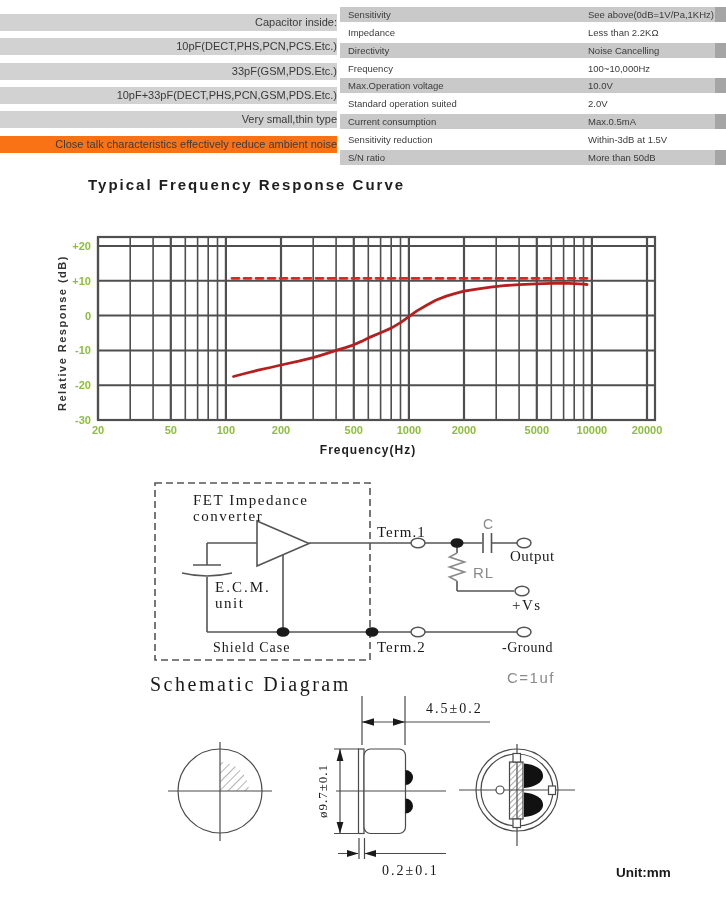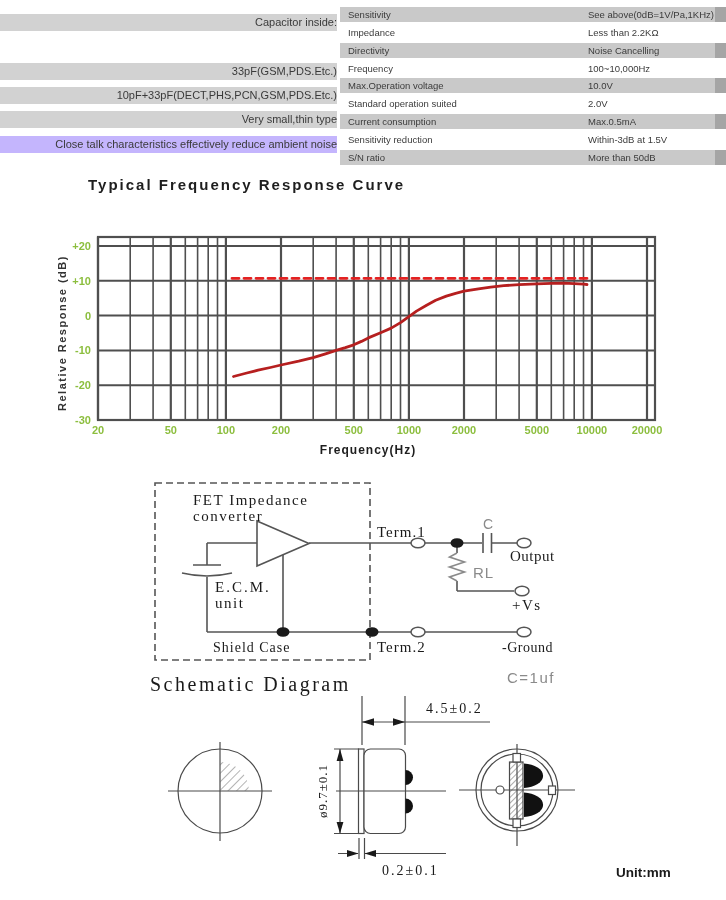--- a/index.html
+++ b/index.html
@@ -32,24 +32,25 @@
   .gry{font-family:"Liberation Sans",sans-serif;fill:#8a8a8a;}
   svg{display:block;}
 </style>
 </head>
 <body>
 
 <div class="page">
 
   <div id="features">
       <div class="feature-bar" style="top: 2px; background: rgb(210, 210, 210);">Capacitor inside:</div>
+      <div class="feature-bar" style="top: 26.3px; background: rgb(210, 210, 210);">10pF(DECT,PHS,PCN,PCS.Etc.)</div>
       <div class="feature-bar" style="top: 50.6px; background: rgb(210, 210, 210); padding-left: 37px;">33pF(GSM,PDS.Etc.)</div>
       <div class="feature-bar" style="top: 74.9px; background: rgb(210, 210, 210);">10pF+33pF(DECT,PHS,PCN,GSM,PDS.Etc.)</div>
       <div class="feature-bar" style="top: 99.2px; background: rgb(210, 210, 210);">Very small,thin type</div>
-      <div class="feature-bar" style="top: 123.5px; background: #c4b5fd;">Close talk characteristics effectively reduce ambient noise</div>
+      <div class="feature-bar" style="top: 123.5px; background: #f97316;">Close talk characteristics effectively reduce ambient noise</div>
     </div>
 
   <div id="spec-table">
       <div class="spec-row shaded" style="top: 7px;">
         <span class="spec-label">Sensitivity</span>
         <span class="spec-value">See above(0dB=1V/Pa,1KHz)</span>
         <div class="spec-cap" style="background: rgb(165, 165, 165);"></div>
       </div>
       <div class="spec-row" style="top: 24.85px;">
         <span class="spec-label">Impedance</span>

